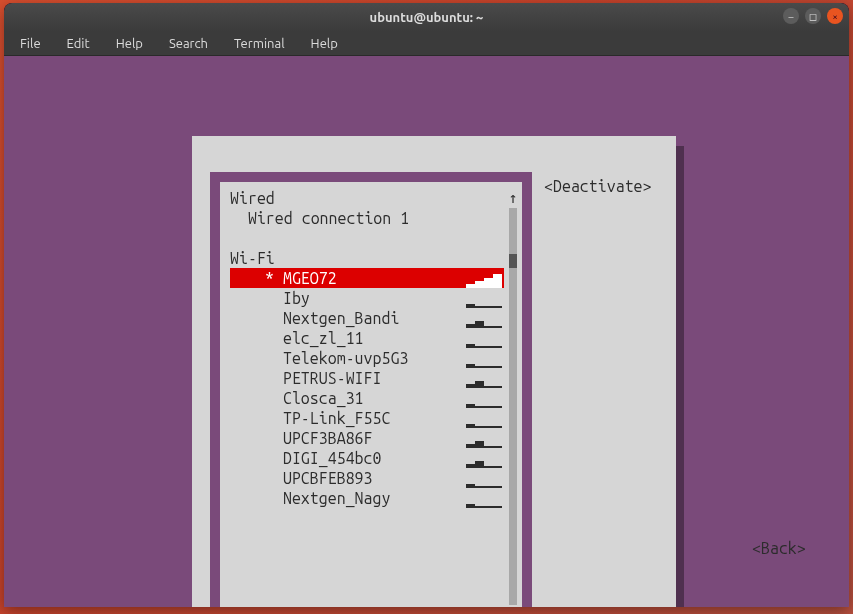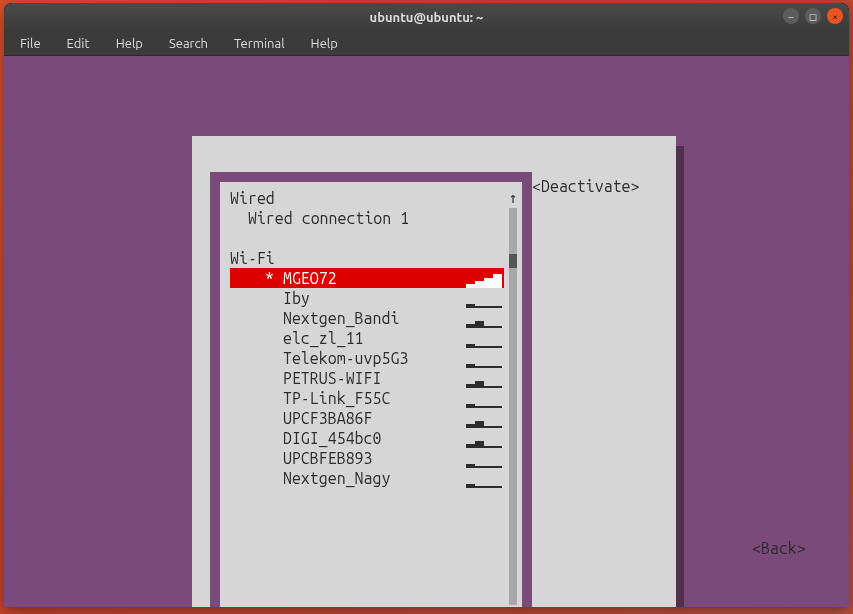--- a/index.html
+++ b/index.html
@@ -189,21 +189,21 @@
     position: relative;
   }
   .thumb {
     position: absolute;
     width: 8px;
     background: #555;
   }
   .right-buttons {
     display: inline-block;
     vertical-align: top;
-    padding-left: 0;
+    padding-left: 12px;
     padding-top: 4px;
   }
   .right-btn {
     white-space: pre;
     line-height: 20px;
     cursor: pointer;
   }
   .back-btn {
     position: absolute;
     left: 560px;
@@ -292,20 +292,29 @@
                 <div class="net-row">
                   <span class="net-label">  PETRUS-WIFI</span>
                   <span class="sigbars">
                     <span class="bar b1"></span>
                     <span class="bar b2"></span>
                     <span class="bar b3 line-only"></span>
                     <span class="bar b4 line-only"></span>
                   </span>
                 </div>
                 <div class="net-row">
+                  <span class="net-label">  Closca_31</span>
+                  <span class="sigbars">
+                    <span class="bar b1"></span>
+                    <span class="bar b2 line-only"></span>
+                    <span class="bar b3 line-only"></span>
+                    <span class="bar b4 line-only"></span>
+                  </span>
+                </div>
+                <div class="net-row">
                   <span class="net-label">  TP-Link_F55C</span>
                   <span class="sigbars">
                     <span class="bar b1"></span>
                     <span class="bar b2 line-only"></span>
                     <span class="bar b3 line-only"></span>
                     <span class="bar b4 line-only"></span>
                   </span>
                 </div>
                 <div class="net-row">
                   <span class="net-label">  UPCF3BA86F</span>

